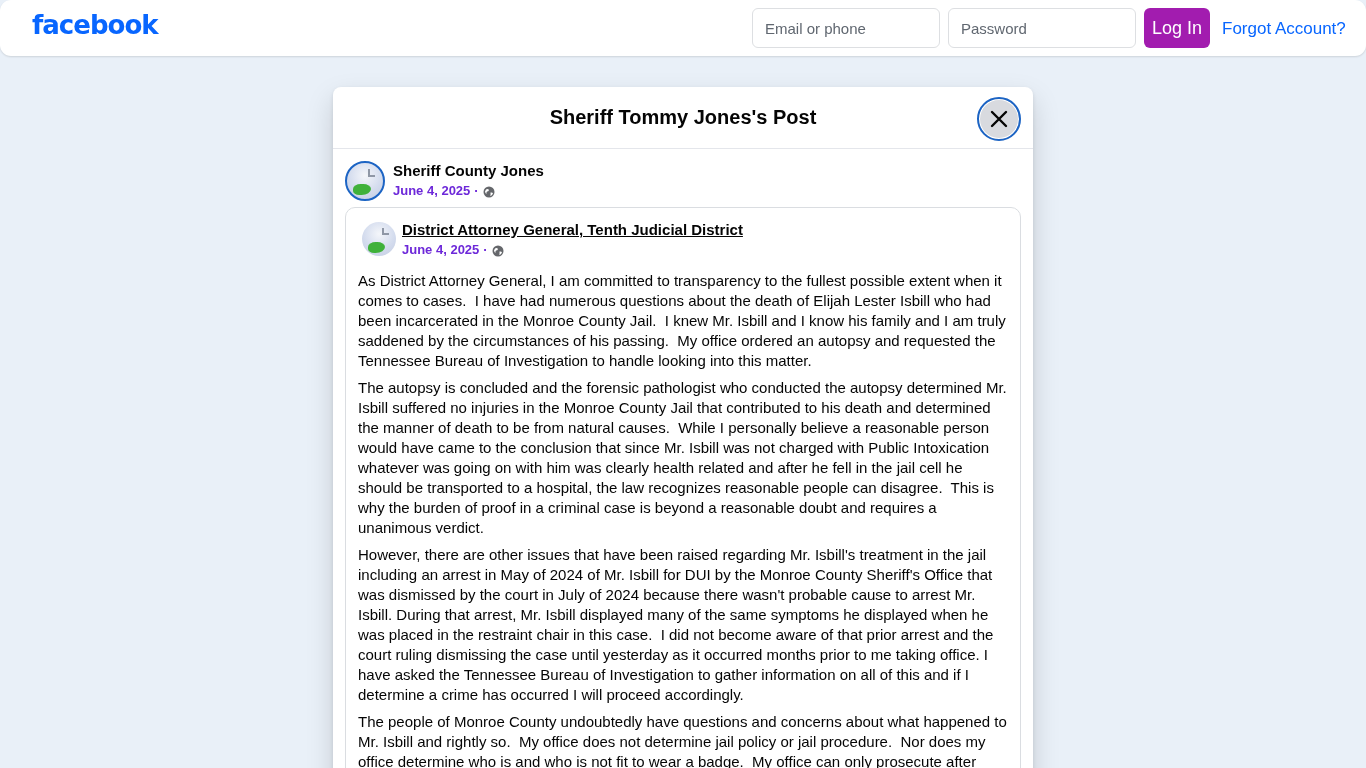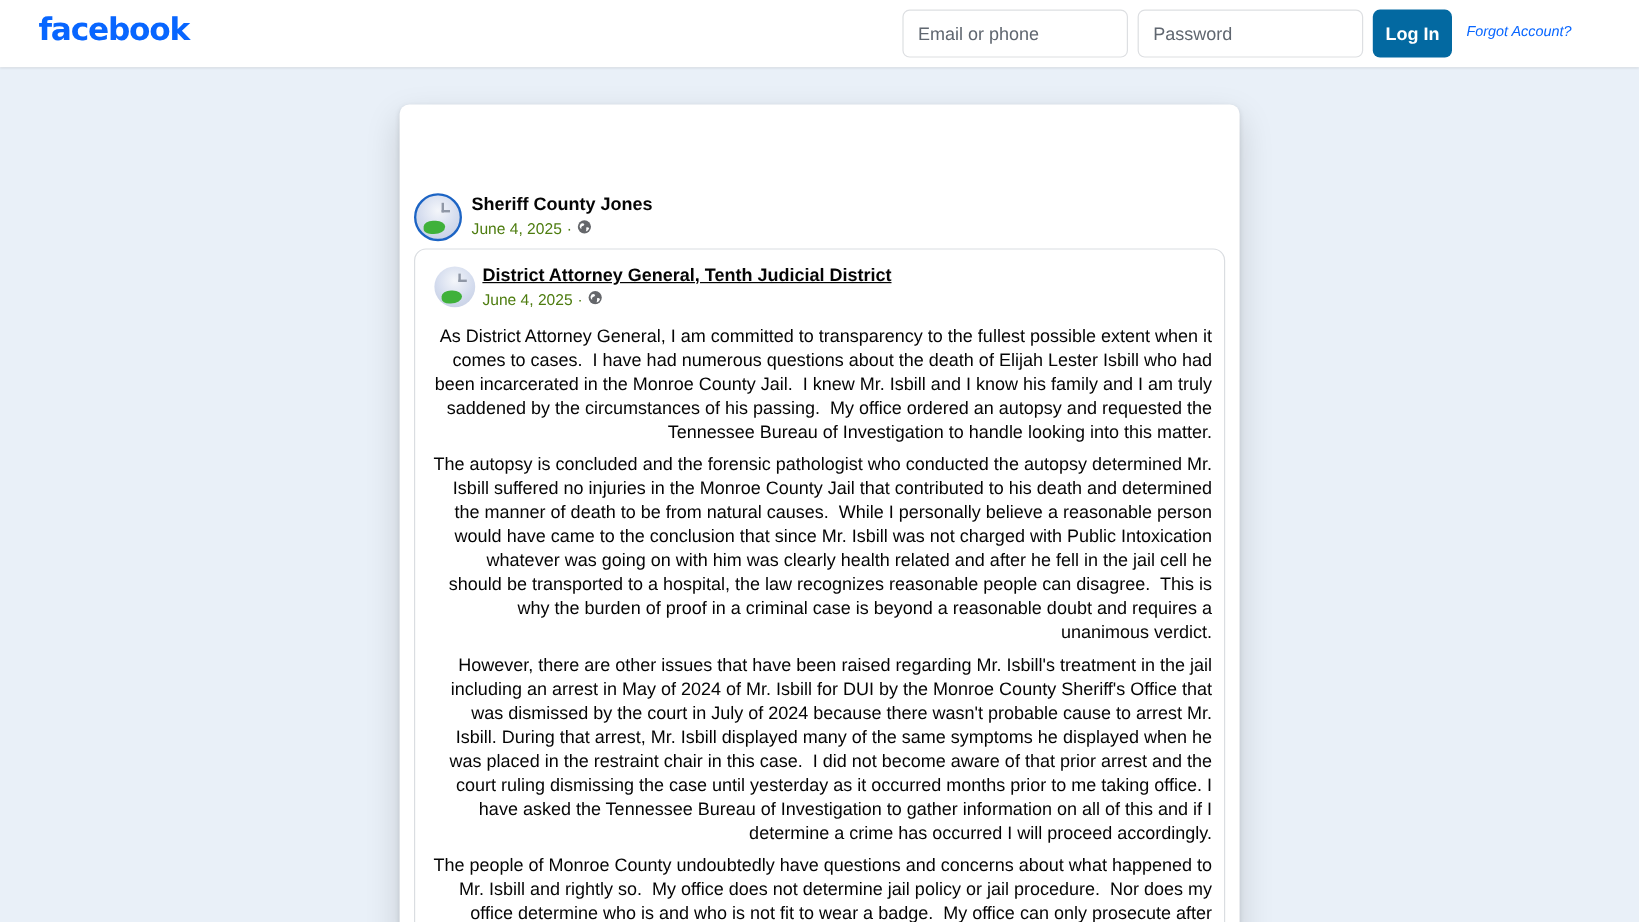--- a/index.html
+++ b/index.html
@@ -7,47 +7,48 @@
       width: 1366px; height: 768px; overflow: hidden;
       font-family: "Liberation Sans", "DejaVu Sans", sans-serif;
       background: #e9f0f8;
       color: #050505;
     }
     .topbar {
       position: absolute; left: 0; top: 0; width: 1366px; height: 56px;
       background: #ffffff;
       box-shadow: 0 1px 2px rgba(0,0,0,0.12);
       z-index: 5;
+      border-radius: 11px;
     }
     .logo {
       position: absolute; left: 32px; top: 10px;
       font-family: "DejaVu Sans", sans-serif;
       font-weight: bold; font-size: 26px; letter-spacing: -1px;
       color: #0866ff;
     }
     .field {
       position: absolute; top: 0; height: 40px;
       border: 1px solid #dddfe2; border-radius: 6px;
       padding: 0 12px; font-size: 15px; color: #1c1e21;
       font-family: "Liberation Sans", sans-serif;
       background: #fff; outline: none;
     }
     .field::placeholder { color: #606770; }
     .field.email { left: 752px; width: 188px; }
     .field.pass { left: 948px; width: 188px; }
     .topbar .field { position: absolute; top: 8px; }
     .login-btn {
       position: absolute; left: 1144px; top: 8px; width: 66px; height: 40px;
-      background: #0369a1; color: #fff; border: none; border-radius: 6px;
-      font-weight: bold; font-size: 15px;
+      background: #a21caf; color: #fff; border: none; border-radius: 6px;
+      font-weight: normal; font-size: 18px;
       font-family: "Liberation Sans", sans-serif;
     }
     .forgot {
       position: absolute; left: 1222px; top: 19px;
-      color: #0866ff; font-size: 12px; text-decoration: none; font-style: italic;
+      color: #0866ff; font-size: 17px; text-decoration: none;
     }
 
     .modal {
       position: absolute; left: 333px; top: 87px; width: 700px; height: 700px;
       background: #ffffff; border-radius: 8px;
       box-shadow: 0 12px 28px rgba(0,0,0,0.15), 0 2px 4px rgba(0,0,0,0.1);
       overflow: hidden;
     }
     .modal-header {
       height: 62px; border-bottom: 1px solid #e4e6eb;
@@ -79,51 +80,59 @@
       border-left: 2px solid #8f97a6; border-bottom: 2px solid #8f97a6;
     }
     .avatar.main {
       left: 12px; top: 12px; width: 40px; height: 40px;
       border: 2px solid #1c64c4;
     }
     .name {
       position: absolute; font-size: 15px; font-weight: bold; color: #050505;
     }
     .meta {
-      position: absolute; font-size: 13px; color: #4d7c0f;
-      display: flex; align-items: flex-start; gap: 4px;
+      position: absolute; font-size: 13px; color: #6d28d9;
+      display: flex; align-items: flex-end; gap: 4px; font-weight: bold;
     }
     .globe { display: inline-block; width: 12px; height: 12px; }
 
     .shared {
       position: absolute; left: 12px; top: 120px; width: 676px; height: 700px;
       border: 1px solid #dadde1; border-radius: 10px;
     }
     .avatar.shared-av {
       left: 16px; top: 14px; width: 34px; height: 34px;
     }
     .shared-text {
       position: absolute; left: 12px; top: 63px; width: 652px;
       font-size: 15px; line-height: 20px; color: #050505;
       font-family: "Liberation Sans", sans-serif;
     }
-    .shared-text p { margin-bottom: 7px; white-space: pre-wrap; text-align: right; }
+    .shared-text p { margin-bottom: 7px; white-space: pre-wrap; }
   </style>
 </head>
 <body>
 
 <div class="topbar">
   <div class="logo">facebook</div>
   <input class="field email" type="text" placeholder="Email or phone" style="">
   <input class="field pass" type="password" placeholder="Password" style="">
   <button class="login-btn">Log In</button>
   <a class="forgot">Forgot Account?</a>
 </div>
 
 <div class="modal">
+  <div class="modal-header">
+    <span class="modal-title">Sheriff Tommy Jones's Post</span>
+    <div class="close-btn">
+      <svg width="18" height="18" viewBox="0 0 18 18">
+        <path d="M2 2 L16 16 M16 2 L2 16" stroke="#050505" stroke-width="2.4" stroke-linecap="round"></path>
+      </svg>
+    </div>
+  </div>
 
   <div class="avatar main" style="top:74px;">
     <div class="fold"></div>
     <div class="grass"></div>
   </div>
   <span class="name" style="left:60px; top:75px;">Sheriff County Jones</span>
   <div class="meta" style="left:60px; top:96px;">
     <span>June 4, 2025</span>
     <span>·</span>
     <svg class="globe" viewBox="0 0 12 12">

